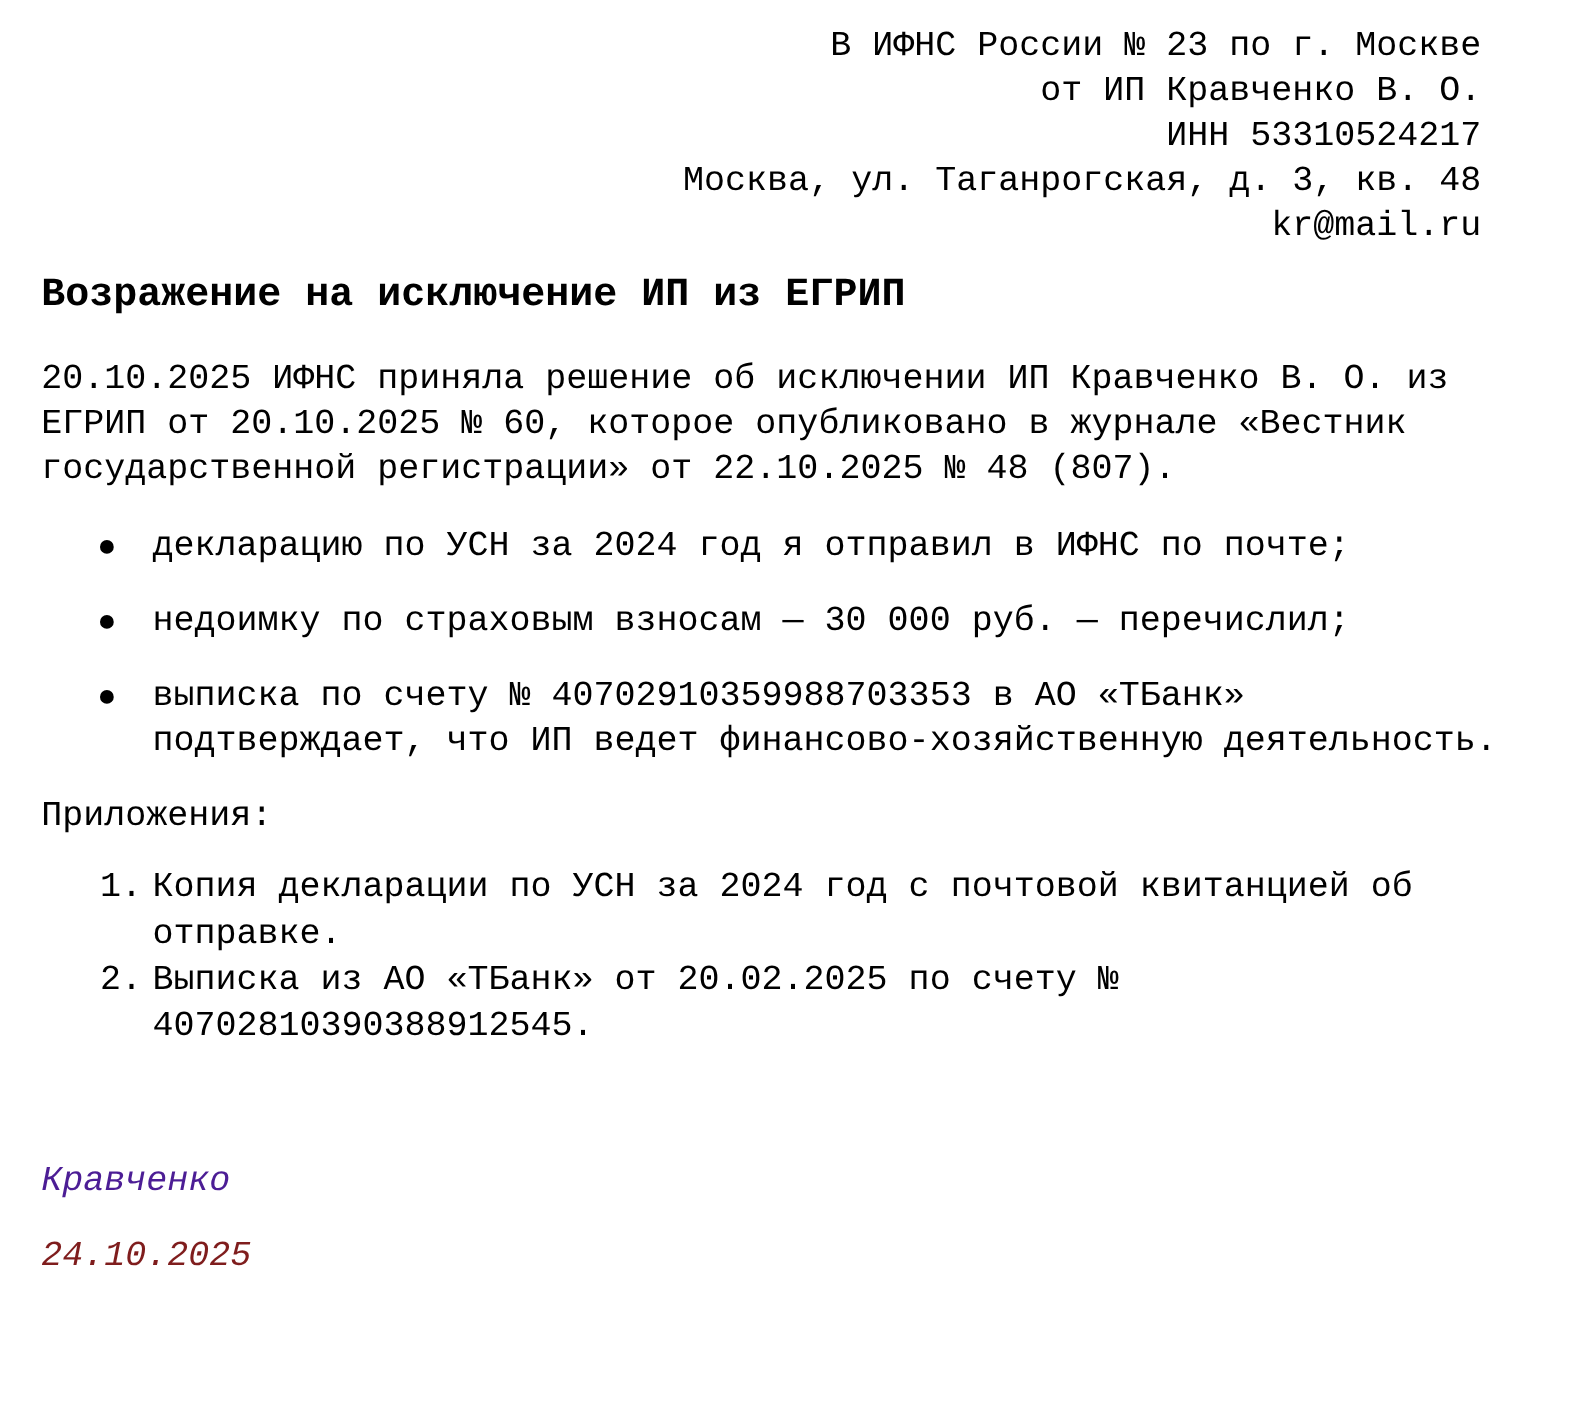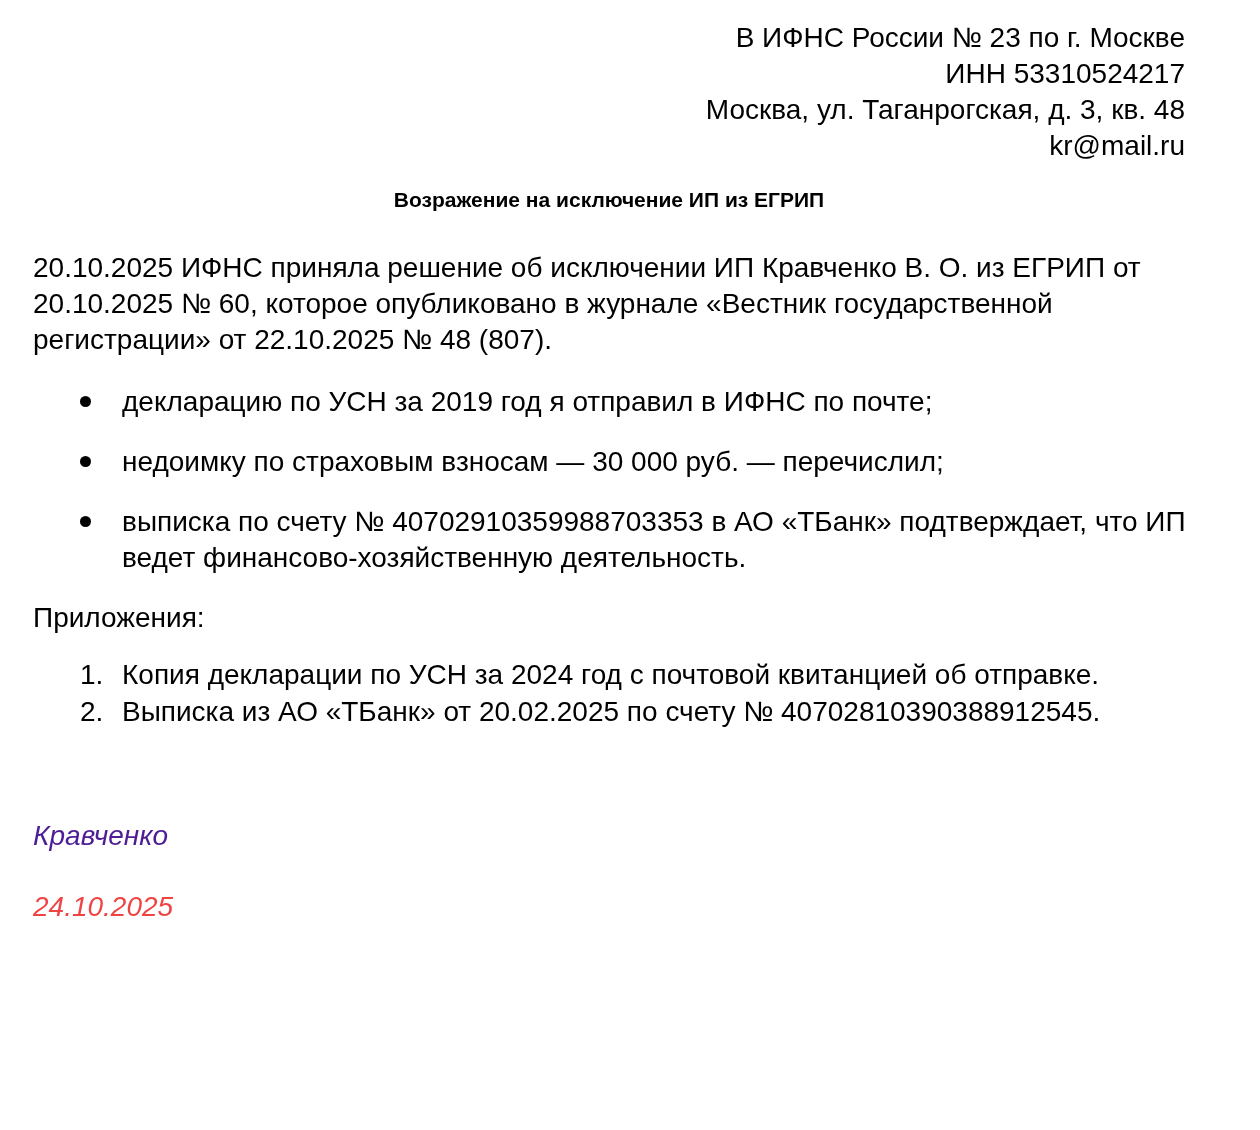--- a/index.html
+++ b/index.html
@@ -8,30 +8,31 @@
     background: #ffffff;
     font-family: "Liberation Sans", sans-serif;
     color: #000000;
     overflow: hidden;
   }
   .page {
     width: 1260px; height: 1130px;
     padding: 20px 36px 0 33px;
     font-size: 28px;
     line-height: 36px;
+    font-family: Liberation Mono, monospace;
   }
   .recipient-block {
     text-align: right;
     margin-right: 39px;
   }
   .recipient-line { line-height: 36px; }
   .doc-title {
     margin: 16px 39px 0 0;
-    text-align: center;
-    font-size: 21px;
+    text-align: left;
+    font-size: 32px;
     line-height: 40px;
     font-weight: bold;
   }
   .para-decision  { margin-top: 30px; }
   .para-objection { margin-top: 22px; }
   .reasons-list {
     list-style: none;
     margin-top: 26px;
   }
   .reason-item {
@@ -59,46 +60,47 @@
   .attachment-num {
     position: absolute;
     left: 47px;
   }
   .signature-name {
     margin-top: 88px;
     font-style: italic;
     color: #4c1d95;
   }
   .signature-date {
-    margin-top: 35px;
+    margin-top: 24px;
     font-style: italic;
-    color: #ef4444;
+    color: #7f1d1d;
   }
 </style>
 </head>
 <body>
 
 <div class="page">
 
   <div class="recipient-block">
     <div class="recipient-line">В ИФНС России № 23 по г. Москве</div>
+    <div class="recipient-line">от ИП Кравченко В. О.</div>
     <div class="recipient-line">ИНН 53310524217</div>
     <div class="recipient-line">Москва, ул. Таганрогская, д. 3, кв. 48</div>
     <div class="recipient-line">kr@mail.ru</div>
   </div>
 
   <h1 class="doc-title">Возражение на исключение ИП из ЕГРИП</h1>
 
   <p class="para-decision">20.10.2025 ИФНС приняла решение об исключении ИП Кравченко В. О. из ЕГРИП от 20.10.2025 № 60, которое опубликовано в журнале «Вестник государственной регистрации» от 22.10.2025 № 48 (807).</p>
 
 
   <ul class="reasons-list">
     <li class="reason-item">
       <span class="bullet-dot"></span>
-      <span>декларацию по УСН за 2019 год я отправил в ИФНС по почте;</span>
+      <span>декларацию по УСН за 2024 год я отправил в ИФНС по почте;</span>
     </li>
     <li class="reason-item">
       <span class="bullet-dot"></span>
       <span>недоимку по страховым взносам — 30 000 руб. — перечислил;</span>
     </li>
     <li class="reason-item">
       <span class="bullet-dot"></span>
       <span>выписка по счету № 40702910359988703353 в АО «ТБанк» подтверждает, что ИП ведет финансово-хозяйственную деятельность.</span>
     </li>
   </ul>

